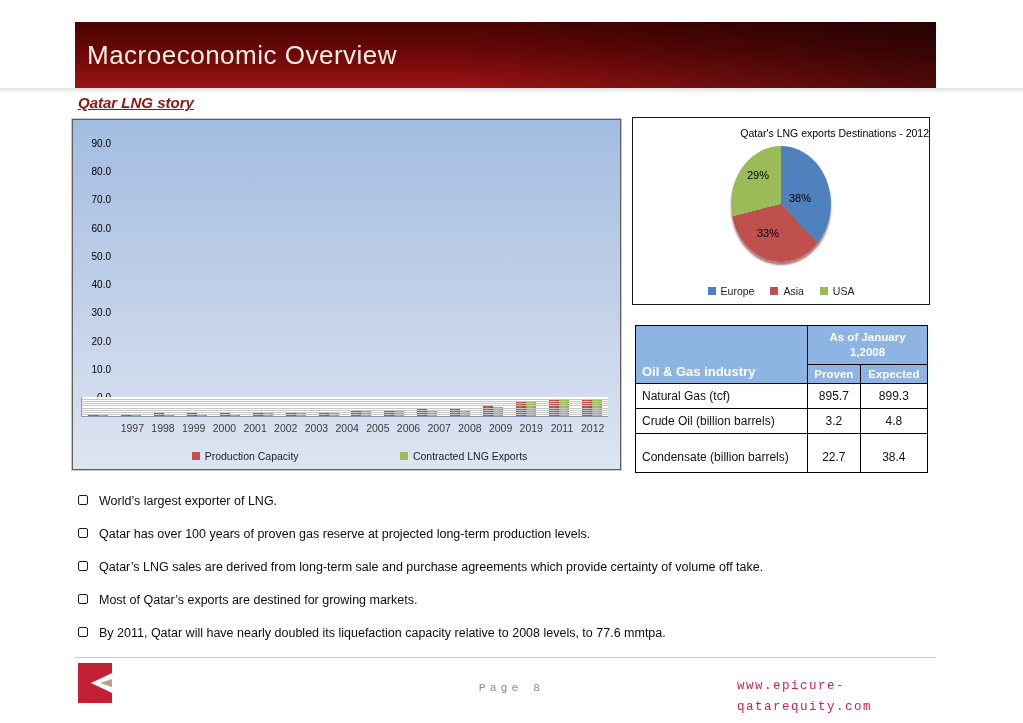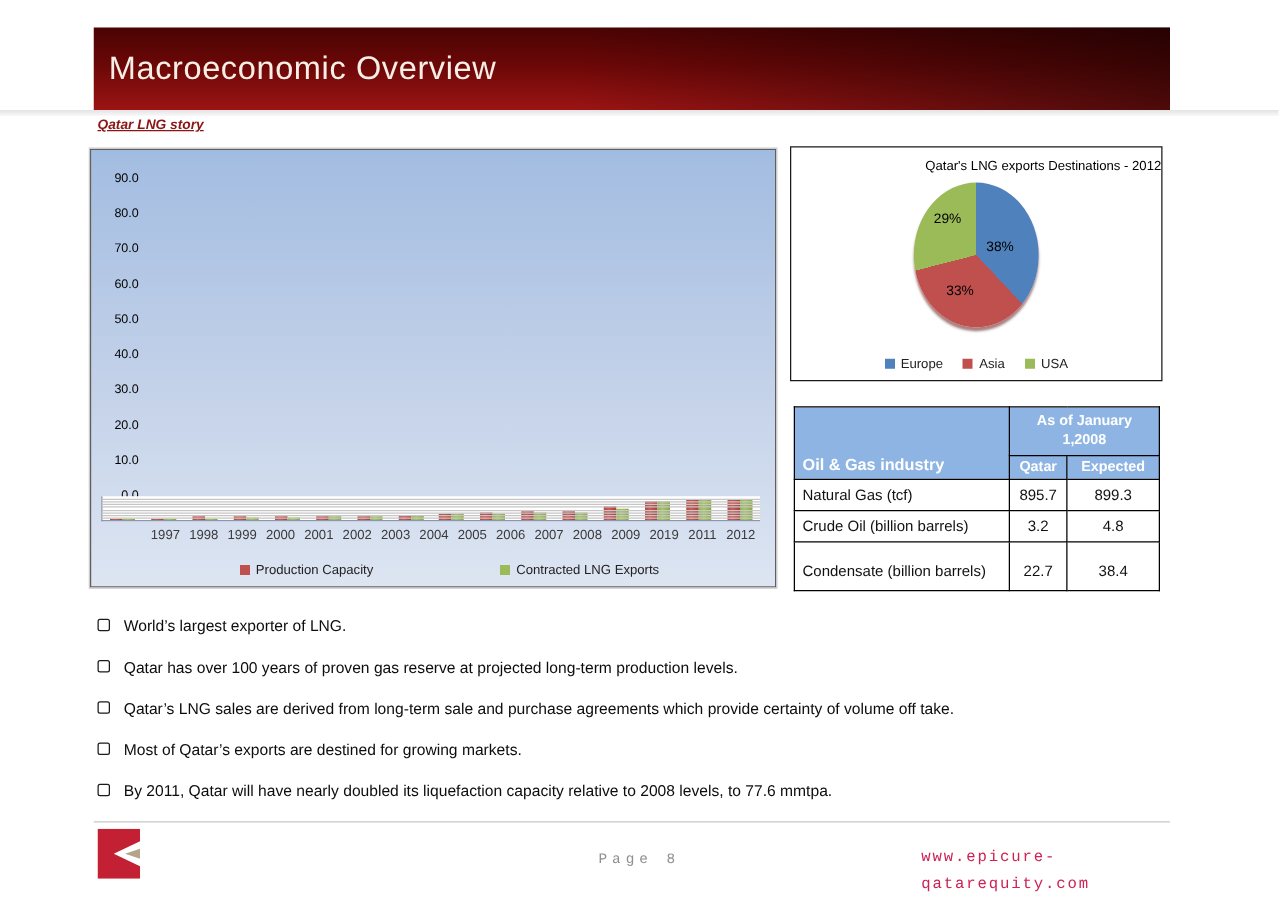--- a/index.html
+++ b/index.html
@@ -19,21 +19,21 @@
   .header-bar h1 {
     position:absolute; left:12px; top:50%; transform:translateY(-50%);
     font-size:26px; font-weight:400; color:#f7efe6; letter-spacing:0.5px;
   }
   .header-shadow-strip {
     position:absolute; left:0; top:88px; width:1023px; height:5px;
     background:linear-gradient(to bottom,#e3e3e3,#fafafa);
   }
   .section-title {
     position:absolute; left:78px; top:94px;
-    font-size:11px; font-weight:bold; font-style:italic;
+    font-size:15px; font-weight:bold; font-style:italic;
     color:#8b1616; text-decoration:underline;
   }
 
   
   .bar-chart-frame {
     position:absolute; left:72px; top:119px; width:549px; height:351px;
     border:1px solid #5f5f5f; outline:1px solid #c9c9c9;
     background:linear-gradient(to bottom, #a2bce1 0%, #c4d2e9 55%, #dde5f2 100%);
     padding:23px 12px 4px 8px;
   }
@@ -276,21 +276,21 @@
     </div>
 </div>
 
 <table class="data-table">
   <thead>
     <tr>
       <th class="corner-cell" rowspan="2">Oil &amp; Gas industry</th>
       <th class="span-cell" colspan="2">As of January 1,2008</th>
     </tr>
     <tr id="sub-header-row">
-        <th class="sub-cell">Qatar</th>
+        <th class="sub-cell">Proven</th>
         <th class="sub-cell">Expected</th>
       </tr>
   </thead>
   <tbody id="table-body">
       <tr>
         <td class="row-label">Natural Gas (tcf)</td>
         <td class="num">895.7</td>
         <td class="num">899.3</td>
       </tr>
       <tr>

